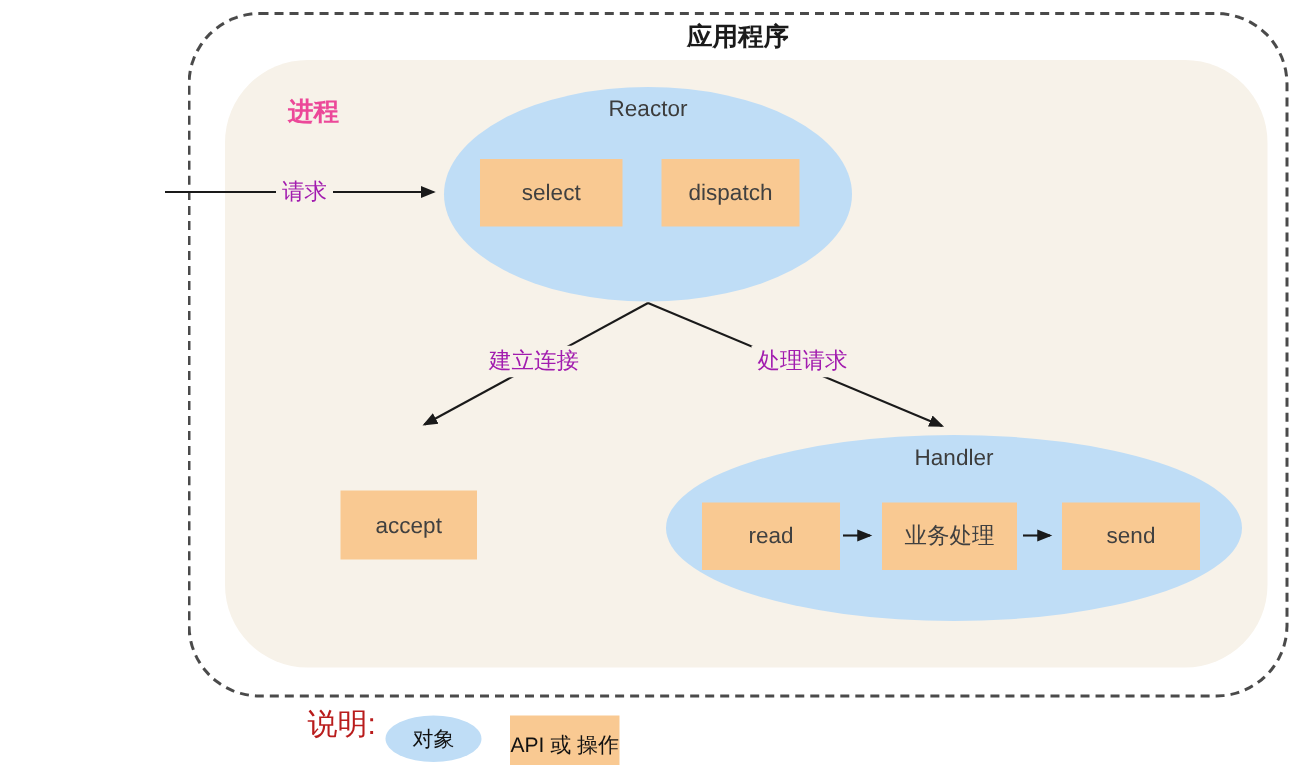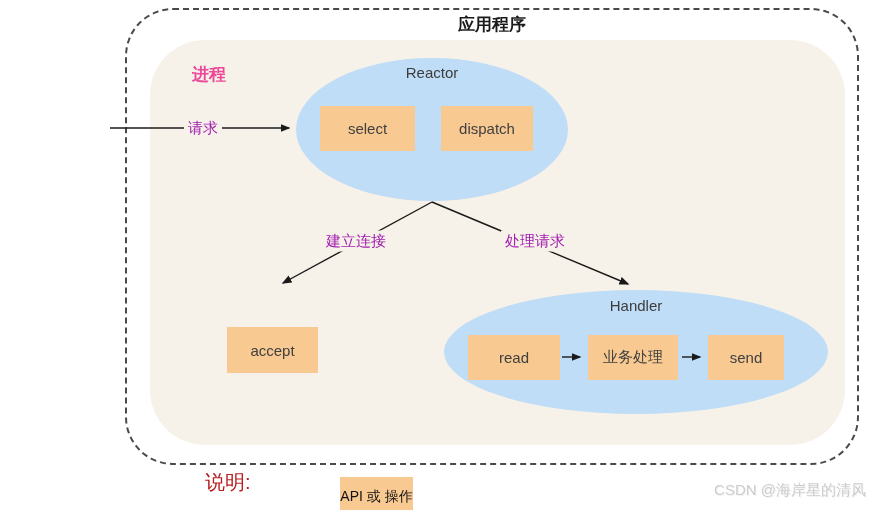--- a/index.html
+++ b/index.html
@@ -83,21 +83,21 @@
     display: flex; align-items: center; justify-content: center;
     font-size: 15px;
     color: #404040;
     z-index: 3;
   }
   .box-select   { left: 320px; top: 106px; width: 95px; height: 45px; }
   .box-dispatch { left: 441px; top: 106px; width: 92px; height: 45px; }
   .box-accept   { left: 227px; top: 327px; width: 91px; height: 46px; }
   .box-read     { left: 468px; top: 335px; width: 92px; height: 45px; }
   .box-biz      { left: 588px; top: 335px; width: 90px; height: 45px; }
-  .box-send     { left: 708px; top: 335px; width: 76px; height: 45px; }
+  .box-send     { left: 708px; top: 335px; width: 92px; height: 45px; }
 
   svg.connectors {
     position: absolute;
     left: 0; top: 0;
     z-index: 5;
     pointer-events: none;
   }
 
   .edge-label {
     position: absolute;
@@ -184,19 +184,21 @@
     <line x1="432" y1="202" x2="628" y2="284" stroke="#1a1a1a" stroke-width="1.4" marker-end="url(#ah)"></line>
     <line x1="562" y1="357" x2="580" y2="357" stroke="#1a1a1a" stroke-width="1.4" marker-end="url(#ah)"></line>
     <line x1="682" y1="357" x2="700" y2="357" stroke="#1a1a1a" stroke-width="1.4" marker-end="url(#ah)"></line>
   </svg>
 
   <div class="edge-label lbl-request">请求</div>
   <div class="edge-label lbl-establish">建立连接</div>
   <div class="edge-label lbl-handle">处理请求</div>
 
   <div class="legend-caption">说明:</div>
+  <div class="legend-object">
+    <span>对象</span>
+  </div>
   <div class="legend-api">
     <span>API 或 操作</span>
   </div>
 
-  <div class="watermark">CSDN @海岸星的清风</div>
 
 </div>
 
 </body></html>

